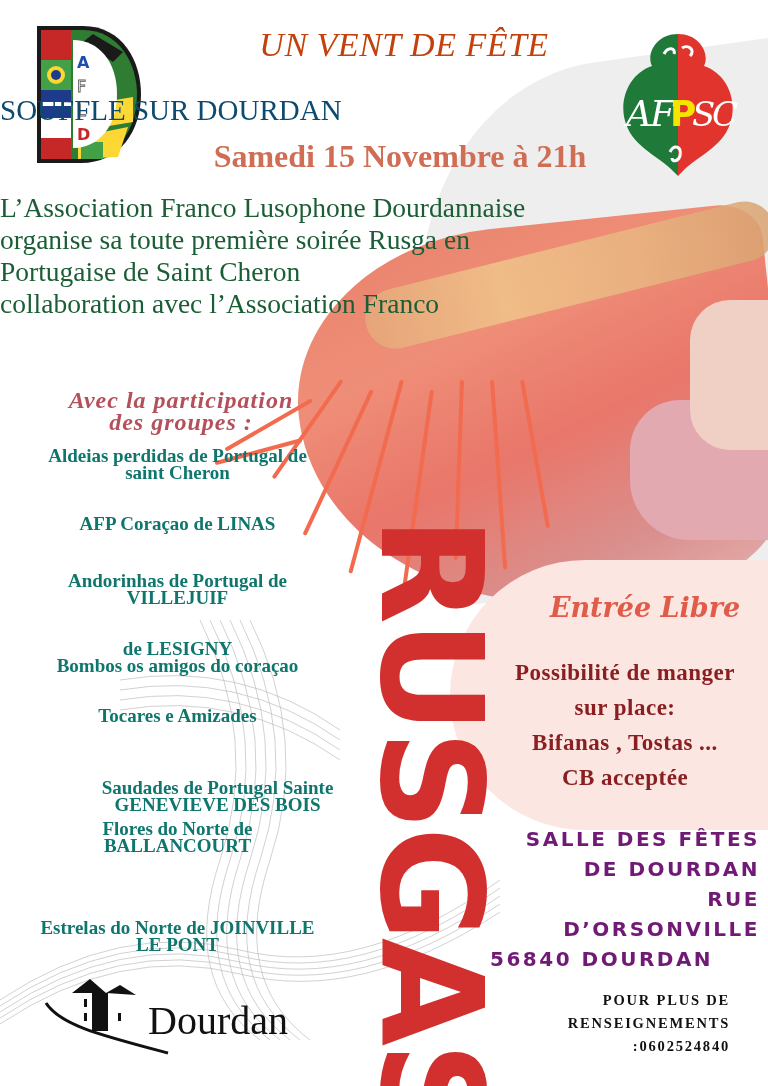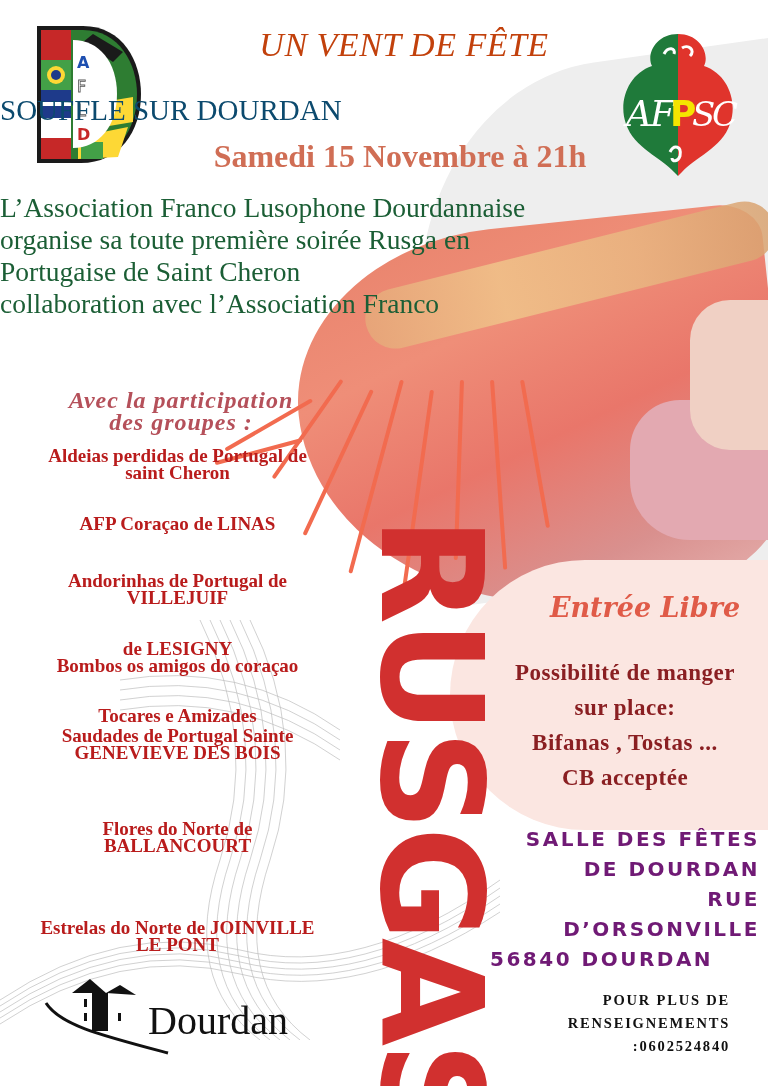--- a/index.html
+++ b/index.html
@@ -26,21 +26,21 @@
   .logo-afpsc { left:616px; top:24px; width:124px; height:152px; }
 
   
   .title1 { left:0; width:768px; top:26px; text-align:center; font-style:italic; font-size:34px; color:#c2410c; letter-spacing:.5px;margin-left:20px; }
   .title2 { left:0; width:768px; top:94px; text-align:left; font-size:29px; color:#0c4a6e; }
   .title3 { left:0; width:768px; top:138px; text-align:center; font-size:32px; color:#d06e55; font-weight:bold;padding-left:16px; }
   .intro { left:0; width:768px; top:192px; font-size:27.5px; line-height:32px; color:#1b5e35; }
 
   .participation { left:0; width:362px; top:353px; text-align:center; font-style:italic; font-weight:bold; font-size:24px; line-height:22px; color:#b5505a; letter-spacing:1px;margin-top:36px; }
 
-  .group { position:absolute; left:0; width:355px; text-align:center; font-weight:bold; color:#b91c1c; font-size:19px; line-height:17px; }
+  .group { position:absolute; left:0; width:355px; text-align:center; font-weight:bold; color:#0f766e; font-size:19px; line-height:17px; }
 
   
   .rusgas { left:340px; top:470px; width:140px; height:600px; }
   .rusgas-word { position:absolute; left:-200px; top:255px; width:580px; text-align:center; transform:rotate(90deg); font-family:"DejaVu Sans", sans-serif; font-weight:bold; font-size:140px; color:#d1302f; letter-spacing:-4px; }
 
   .entree { left:515px; top:592px; width:260px; text-align:center; font-family:"DejaVu Serif", serif; font-size:27px; color:#e05b48; font-weight:bold; font-style:italic; }
   .food { left:480px; top:655px; width:290px; text-align:center; font-weight:bold; font-size:23px; line-height:35px; color:#8a1f22; letter-spacing:.5px; }
 
   .address { left:490px; top:824px; width:270px; text-align:right; font-family:"DejaVu Sans", sans-serif; font-weight:bold; font-size:20px; line-height:30px; letter-spacing:2.5px; color:#701a75; }
   .contact { left:540px; top:989px; width:190px; text-align:right; font-weight:bold; font-size:14.5px; line-height:23px; letter-spacing:1.8px; color:#111; }
@@ -161,21 +161,21 @@
     <div>Andorinhas de Portugal de</div>
     <div>VILLEJUIF</div>
   </div>
   <div class="group" style="top:640px;">
     <div>de LESIGNY</div>
     <div>Bombos os amigos do coraçao</div>
   </div>
   <div class="group" style="top:707px;">
     <div>Tocares e Amizades</div>
   </div>
-  <div class="group" style="top:727px;">
+  <div class="group" style="top:779px;padding-left:40px;">
     <div>Saudades de Portugal Sainte</div>
     <div>GENEVIEVE DES BOIS</div>
   </div>
   <div class="group" style="top:820px;">
     <div>Flores do Norte de</div>
     <div>BALLANCOURT</div>
   </div>
   <div class="group" style="top:882px;margin-top:37px;">
     <div>Estrelas do Norte de JOINVILLE</div>
     <div>LE PONT</div>

